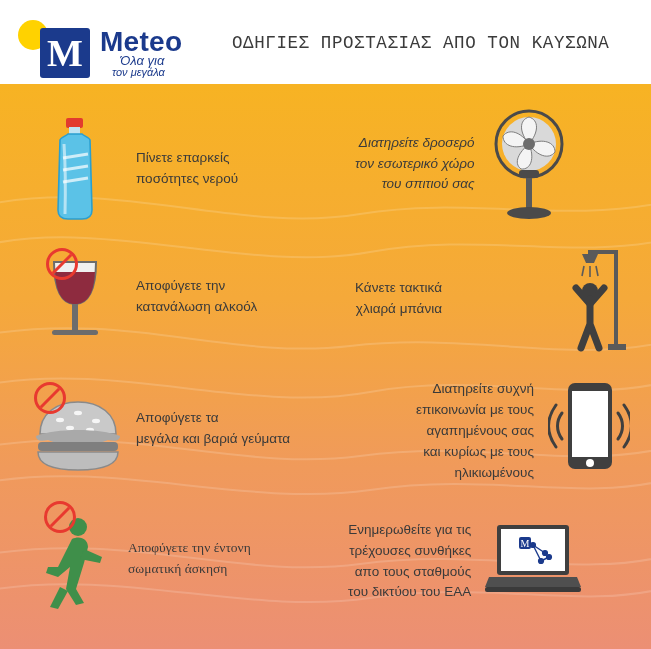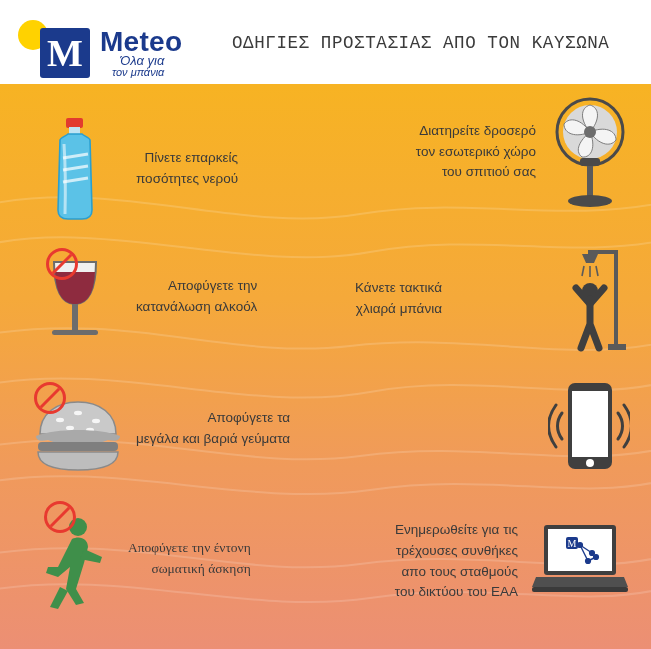--- a/index.html
+++ b/index.html
@@ -121,21 +121,21 @@
     position: absolute;
     display: flex;
     align-items: center;
   }
   .txt {
     font-size: 13.5px;
     color: #3a3a3a;
     line-height: 1.55;
     white-space: pre-line;
   }
-  .txt.left-col { text-align: right; }
+  .txt.left-col { text-align: left; }
   .txt.right-col { text-align: right; }
   .icon-box {
     position: relative;
     display: block;
   }
   .no-sign {
     position: absolute;
     border-radius: 50%;
     border: 3px solid #e8392f;
   }
@@ -155,21 +155,21 @@
 
 <div id="poster">
 
   <div class="header">
     <div class="logo-wrap">
       <div class="sun"></div>
       <div class="logo-square"></div>
       <div class="logo-m">M</div>
       <div class="logo-name">Meteo</div>
       <div class="logo-tag1">Όλα για</div>
-      <div class="logo-tag2">τον μπάνια</div>
+      <div class="logo-tag2">τον μεγάλα</div>
     </div>
     <div class="header-title">ΟΔΗΓΙΕΣ ΠΡΟΣΤΑΣΙΑΣ ΑΠΟ ΤΟΝ ΚΑΥΣΩΝΑ</div>
   </div>
 
   <div class="board">
 
     <svg class="waves" viewBox="0 0 651 565" preserveAspectRatio="none">
       <g fill="none" stroke="#ffffff" stroke-opacity="0.16" stroke-width="2">
         <path d="M-10,120 C120,95 240,150 360,130 C470,112 560,140 665,118"></path>
         <path d="M-10,160 C110,135 250,190 370,168 C480,148 570,176 665,156"></path>
@@ -189,21 +189,21 @@
           <rect x="39" y="13" width="11" height="10" fill="#bfe4f3"></rect>
           <path d="M30,26 C30,24 36,22 38,20 L52,20 C54,22 60,24 60,26 L62,96 C62,102 58,105 52,105 L38,105 C32,105 28,102 28,96 Z" fill="#5bc2e7" stroke="#2a9fd0" stroke-width="1.6"></path>
           <path d="M33,44 L58,40 M33,56 L58,52 M33,68 L58,64" stroke="#ffffff" stroke-opacity="0.7" stroke-width="3" fill="none"></path>
           <path d="M34,30 C34,30 36,60 35,100" stroke="#ffffff" stroke-opacity="0.55" stroke-width="3" fill="none"></path>
         </svg>
       </span>
       <span class="txt left-col" style="margin-left:16px;">Πίνετε επαρκείς
 ποσότητες νερού</span>
     </div>
 
-    <div class="cell" style="left:355px; top:8px; width:275px; height:120px; justify-content:flex-end;">
+    <div class="cell" style="left:355px; top:20px; width:275px; height:120px; font-style:italic;">
       <span class="txt right-col" style="margin-right:14px;">Διατηρείτε δροσερό
 τον εσωτερικό χώρο
 του σπιτιού σας</span>
       <span class="icon-box" style="width:80px;height:120px;">
         <svg width="80" height="120" viewBox="0 0 80 120">
           <circle cx="40" cy="40" r="33" fill="none" stroke="#4a4a4a" stroke-width="3"></circle>
           <circle cx="40" cy="40" r="27" fill="#d9d9d9"></circle>
           <g fill="#f4f4f4" stroke="#7d7d7d" stroke-width="1">
             <path d="M40,40 C30,28 30,16 40,13 C50,16 50,28 40,40 Z"></path>
             <path d="M40,40 C54,34 66,38 66,48 C60,56 48,52 40,40 Z"></path>
@@ -268,20 +268,25 @@
           <rect x="22" y="68" width="80" height="9" rx="4" fill="#7f7f7f"></rect>
           <path d="M22,78 C22,90 36,96 62,96 C88,96 102,90 102,78 Z" fill="#bdbdbd" stroke="#8a8a8a" stroke-width="1.5"></path>
         </svg>
         <span class="no-sign" style="left:18px; top:8px; width:26px; height:26px;"></span>
       </span>
       <span class="txt left-col" style="margin-left:0;">Αποφύγετε τα
 μεγάλα και βαριά γεύματα</span>
     </div>
 
     <div class="cell" style="left:348px; top:285px; width:282px; height:125px; justify-content:flex-end;">
+      <span class="txt right-col" style="margin-right:14px;">Διατηρείτε συχνή
+επικοινωνία με τους
+αγαπημένους σας
+και κυρίως με τους
+ηλικιωμένους</span>
       <span class="icon-box" style="width:82px;height:125px;">
         <svg width="82" height="125" viewBox="0 0 82 125">
           <rect x="20" y="14" width="44" height="86" rx="7" fill="#3f3f3f"></rect>
           <rect x="24" y="22" width="36" height="66" fill="#ffffff"></rect>
           <circle cx="42" cy="94" r="4" fill="#ffffff"></circle>
           <g stroke="#3f3f3f" stroke-width="3" fill="none" stroke-linecap="round">
             <path d="M70,44 C76,52 76,62 70,70"></path>
             <path d="M76,36 C86,50 86,64 76,78"></path>
             <path d="M14,44 C8,52 8,62 14,70"></path>
             <path d="M8,36 C-2,50 -2,64 8,78"></path>
@@ -299,21 +304,21 @@
             <path d="M62,50 L80,58 L78,64 L58,60 Z"></path>
             <path d="M46,92 L36,110 L28,108 L38,88 Z"></path>
           </g>
         </svg>
         <span class="no-sign" style="left:22px; top:2px; width:26px; height:26px;"></span>
       </span>
       <span class="txt left-col" style="margin-left:6px;font-family:Liberation Serif, serif;">Αποφύγετε την έντονη
 σωματική άσκηση</span>
     </div>
 
-    <div class="cell" style="left:348px; top:420px; width:282px; height:115px; justify-content:flex-end;">
+    <div class="cell" style="left:348px; top:420px; width:282px; height:115px; ">
       <span class="txt right-col" style="margin-right:12px;">Ενημερωθείτε για τις
 τρέχουσες συνθήκες
 απο τους σταθμούς
 του δικτύου του ΕΑΑ</span>
       <span class="icon-box" style="width:100px;height:110px;">
         <svg width="100" height="110" viewBox="0 0 100 110">
           <rect x="14" y="18" width="72" height="50" rx="3" fill="#3f3f3f"></rect>
           <rect x="18" y="22" width="64" height="42" fill="#ffffff"></rect>
           <rect x="36" y="30" width="12" height="12" rx="2" fill="#1b3a8c"></rect>
           <text x="42" y="40" font-size="10" fill="#ffffff" text-anchor="middle" font-family="Liberation Serif, serif">M</text>

